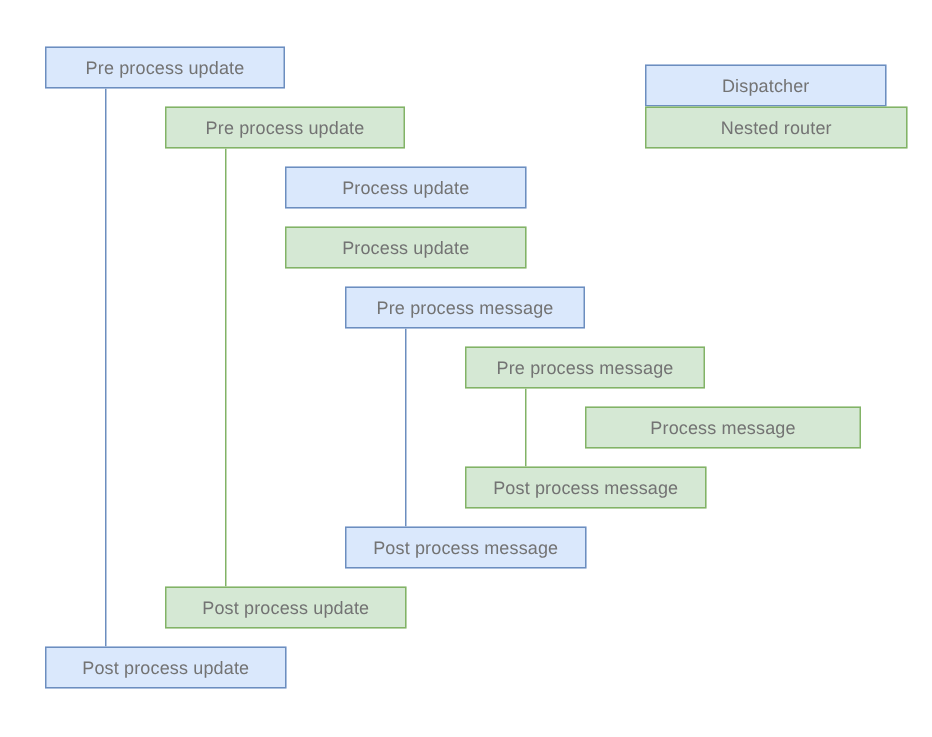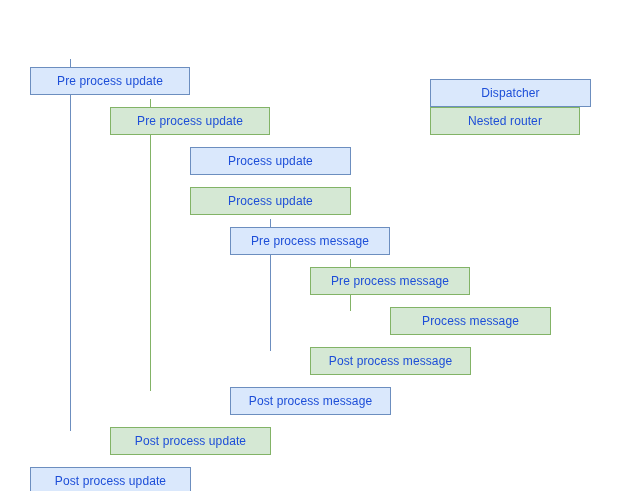--- a/index.html
+++ b/index.html
@@ -20,25 +20,24 @@
   .node {
     position: absolute;
     box-sizing: border-box;
     border-width: 1px;
     border-style: solid;
     display: flex;
     align-items: center;
     justify-content: center;
     font-size: 12px;
     line-height: 14px;
-    color: #1d4ed8;
+    color: #737373;
     text-align: center;
     white-space: nowrap;
     letter-spacing: 0.1px;
-    margin-top: 36px;
   }
   .node.blue {
     background: #dae8fc;
     border-color: #6c8ebf;
   }
   .node.green {
     background: #d5e8d4;
     border-color: #82b366;
   }
   .edge {
@@ -56,21 +55,21 @@
   }
 </style>
 </head>
 <body>
 
 <div id="canvas">
 
   <div class="node blue" style="left:430px; top:43px; width:161px; height:28px;">
     <span>Dispatcher</span>
   </div>
-  <div class="node green" style="left:430px; top:71px; width:150px; height:28px;">
+  <div class="node green" style="left:430px; top:71px; width:175px; height:28px;">
     <span>Nested router</span>
   </div>
 
   <div class="edge vert blue" style="left:70px;  top:59px;  height:372px;"></div>
   <div class="edge vert green" style="left:150px; top:99px;  height:292px;"></div>
   <div class="edge vert blue" style="left:270px; top:219px; height:132px;"></div>
   <div class="edge vert green" style="left:350px; top:259px; height:52px;"></div>
 
   <div class="node blue" style="left:30px; top:31px; width:160px; height:28px;">
     <span>Pre process update</span>
@@ -89,21 +88,21 @@
   </div>
 
   <div class="node blue" style="left:230px; top:191px; width:160px; height:28px;">
     <span>Pre process message</span>
   </div>
 
   <div class="node green" style="left:310px; top:231px; width:160px; height:28px;">
     <span>Pre process message</span>
   </div>
 
-  <div class="node green" style="left:390px; top:271px; width:161px; height:28px;">
+  <div class="node green" style="left:390px; top:271px; width:184px; height:28px;">
     <span>Process message</span>
   </div>
 
   <div class="node green" style="left:310px; top:311px; width:161px; height:28px;">
     <span>Post process message</span>
   </div>
 
   <div class="node blue" style="left:230px; top:351px; width:161px; height:28px;">
     <span>Post process message</span>
   </div>

